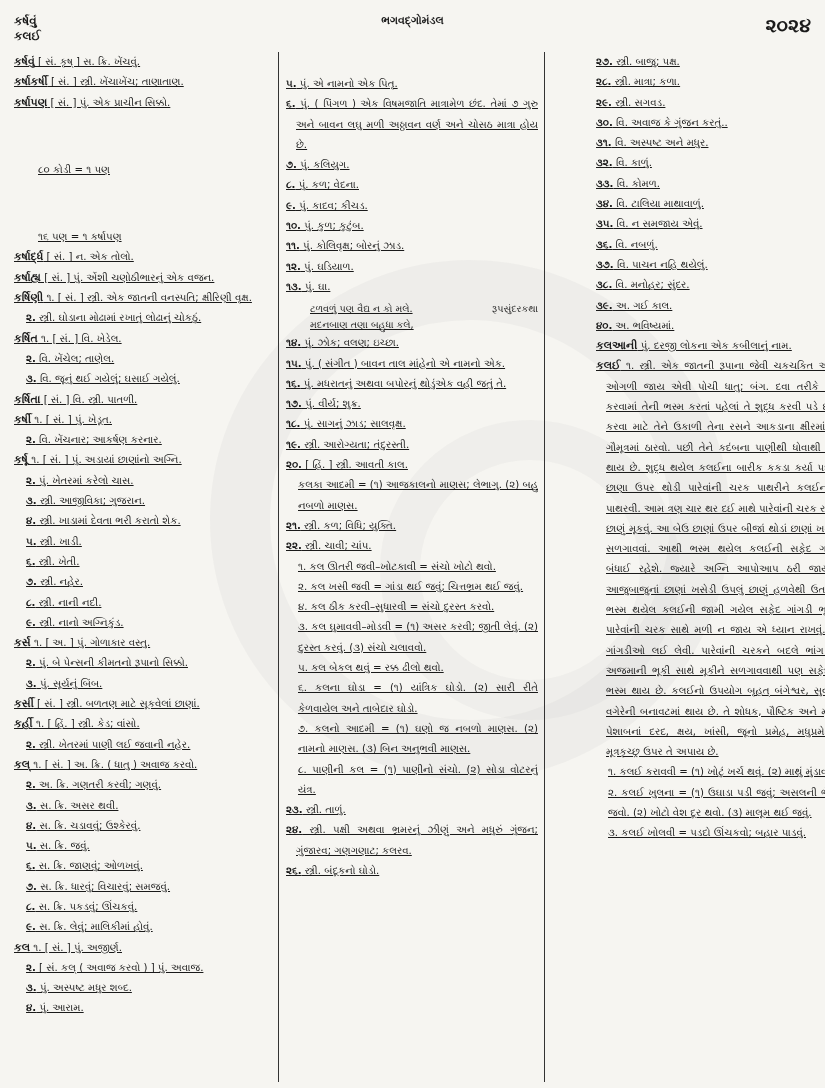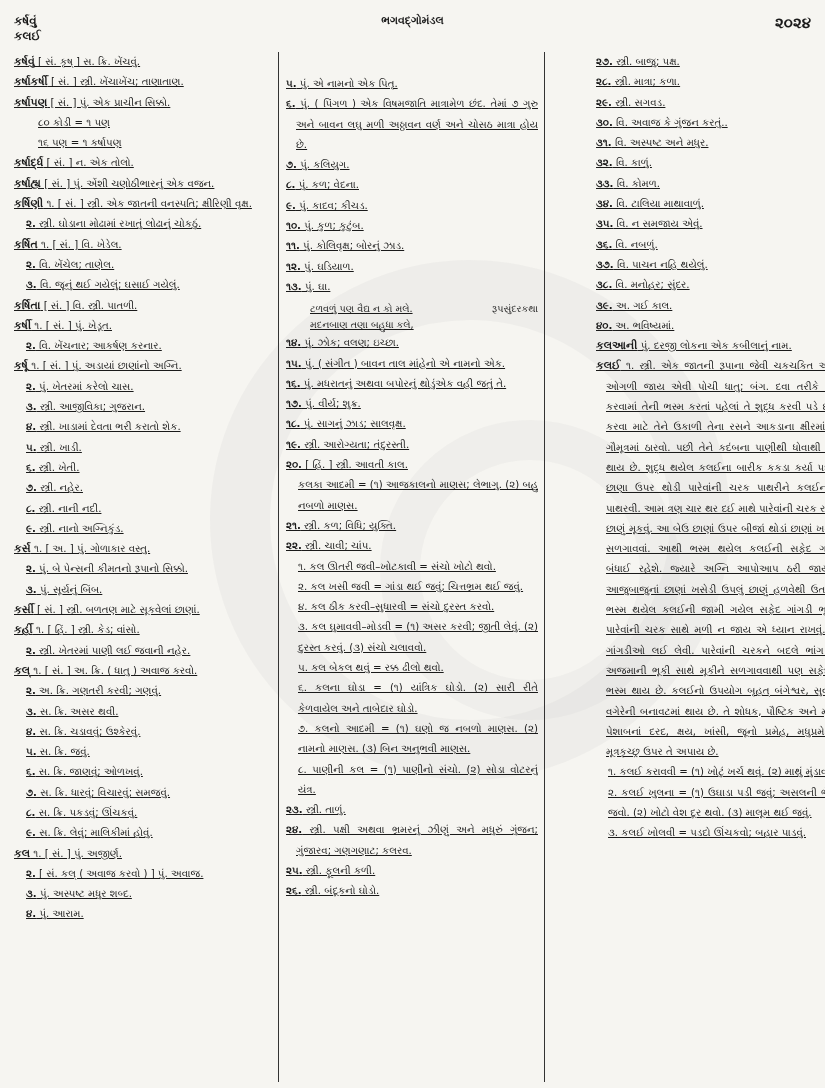--- a/index.html
+++ b/index.html
@@ -17,36 +17,36 @@
     box-sizing: border-box; pointer-events: none;
   }
   .watermark2 {
     position: absolute; left: 380px; top: 420px; width: 300px; height: 300px;
     border-radius: 50%; border: 40px solid rgba(200,200,200,0.14);
     box-sizing: border-box; pointer-events: none;
   }
   .header { position: absolute; top: 6px; left: 0; width: 825px; height: 40px; }
   .guide-words { position: absolute; left: 14px; top: 8px; font-size: 12px; font-weight: bold; line-height: 15px; }
   .running-title { position: absolute; left: 0; width: 825px; top: 8px; text-align: center; font-size: 11px; font-weight: bold; }
-  .page-number { position: absolute; right: 14px; top: 8px; font-size: 15px; font-weight: bold; }
+  .page-number { position: absolute; right: 14px; top: 8px; font-size: 19px; font-weight: bold; }
 
   .col { position: absolute; top: 52px; bottom: 12px; font-size: 10.2px; line-height: 20.3px; text-decoration: underline; }
   .col1 { left: 14px; width: 258px; }
   .col2 { left: 286px; width: 252px; margin-top: 22px; }
   .col3 { left: 552px; width: 262px; margin-left: 44px; }
   .rule { position: absolute; top: 52px; width: 1px; background: #333; }
   .rule1 { left: 278px; height: 1030px; }
   .rule2 { left: 544px; height: 1030px; }
 
   .entry { margin: 0; padding: 0; white-space: nowrap; overflow: hidden; }
   .entry.wrap { white-space: normal; }
   .head { font-weight: bold; font-size: 11px; }
   .sub { padding-left: 12px; }
   .num { font-weight: bold; }
-  .indent { padding-left: 24px; }
+  .indent { padding-left: 24px; margin-top: 47px; }
   .para { white-space: normal; text-align: justify; padding-left: 10px; text-indent: -10px; }
   .quote { padding-left: 24px; font-size: 9.6px; line-height: 16px; }
   .quote-src { float: right; }
   .phrase { padding-left: 12px; white-space: normal; text-align: justify; }
 </style>
 </head>
 <body>
 
 <div class="page">
   <div class="watermark"></div>
@@ -137,21 +137,20 @@
     <p class="entry phrase">૧. કલ ઊતરી જવી–ખોટકાવી = સંચો ખોટો થવો.</p>
     <p class="entry phrase">૨. કલ ખસી જવી = ગાંડા થઈ જવું; ચિત્તભ્રમ થઈ જવું.</p>
     <p class="entry phrase">૪. કલ ઠીક કરવી–સુધારવી = સંચો દુરસ્ત કરવો.</p>
     <p class="entry phrase">૩. કલ ઘુમાવવી–મોડવી = (૧) અસર કરવી; જીતી લેવું. (૨) દુરસ્ત કરવું. (૩) સંચો ચલાવવો.</p>
     <p class="entry phrase">૫. કલ બેકલ થવું = રક્ક ઢીલો થવો.</p>
     <p class="entry phrase">૬. કલના ઘોડા = (૧) યાંત્રિક ઘોડો. (૨) સારી રીતે કેળવાયેલ અને તાબેદાર ઘોડો.</p>
     <p class="entry phrase">૭. કલનો આદમી = (૧) ઘણો જ નબળો માણસ. (૨) નામનો માણસ. (૩) બિન અનુભવી માણસ.</p>
     <p class="entry phrase">૮. પાણીની કલ = (૧) પાણીનો સંચો. (૨) સોડા વોટરનું યંત્ર.</p>
     <p class="entry"><span class="num">૨૩.</span><span> સ્ત્રી. તાળું.</span></p>
     <p class="entry wrap para"><span class="num">૨૪.</span><span> સ્ત્રી. પક્ષી અથવા ભ્રમરનું ઝીણું અને મધુરું ગુંજન; ગુંજારવ; ગણગણાટ; કલરવ.</span></p>
-    <p class="entry"><span class="num">૨૫.</span><span> સ્ત્રી. ફૂલની કળી.</span></p>
     <p class="entry"><span class="num">૨૬.</span><span> સ્ત્રી. બંદૂકનો ઘોડો.</span></p>
   </div>
 
   <div class="col col3">
     <p class="entry"><span class="num">૨૭.</span><span> સ્ત્રી. બાજુ; પક્ષ.</span></p>
     <p class="entry"><span class="num">૨૮.</span><span> સ્ત્રી. માત્રા; કળા.</span></p>
     <p class="entry"><span class="num">૨૯.</span><span> સ્ત્રી. સગવડ.</span></p>
     <p class="entry"><span class="num">૩૦.</span><span> વિ. અવાજ કે ગુંજન કરતું..</span></p>
     <p class="entry"><span class="num">૩૧.</span><span> વિ. અસ્પષ્ટ અને મધુર.</span></p>
     <p class="entry"><span class="num">૩૨.</span><span> વિ. કાળું.</span></p>

